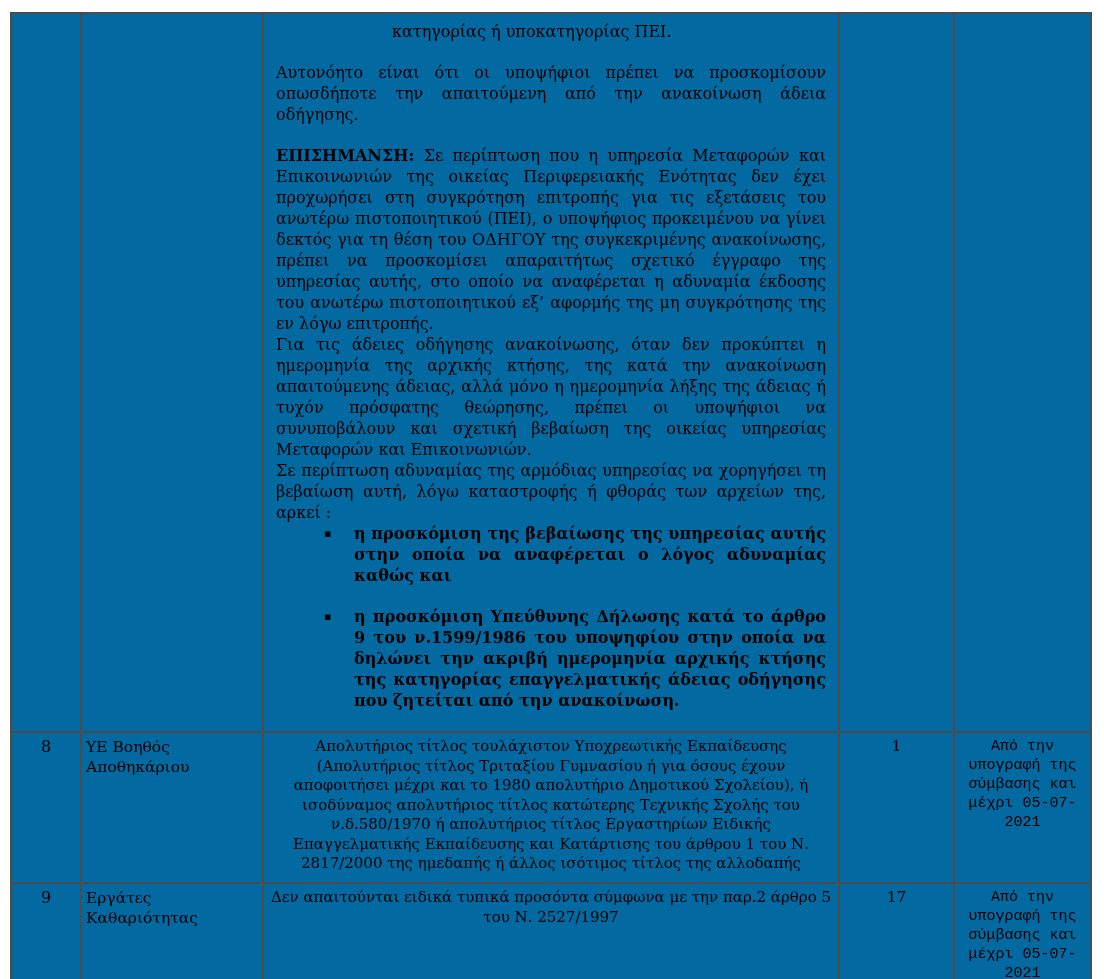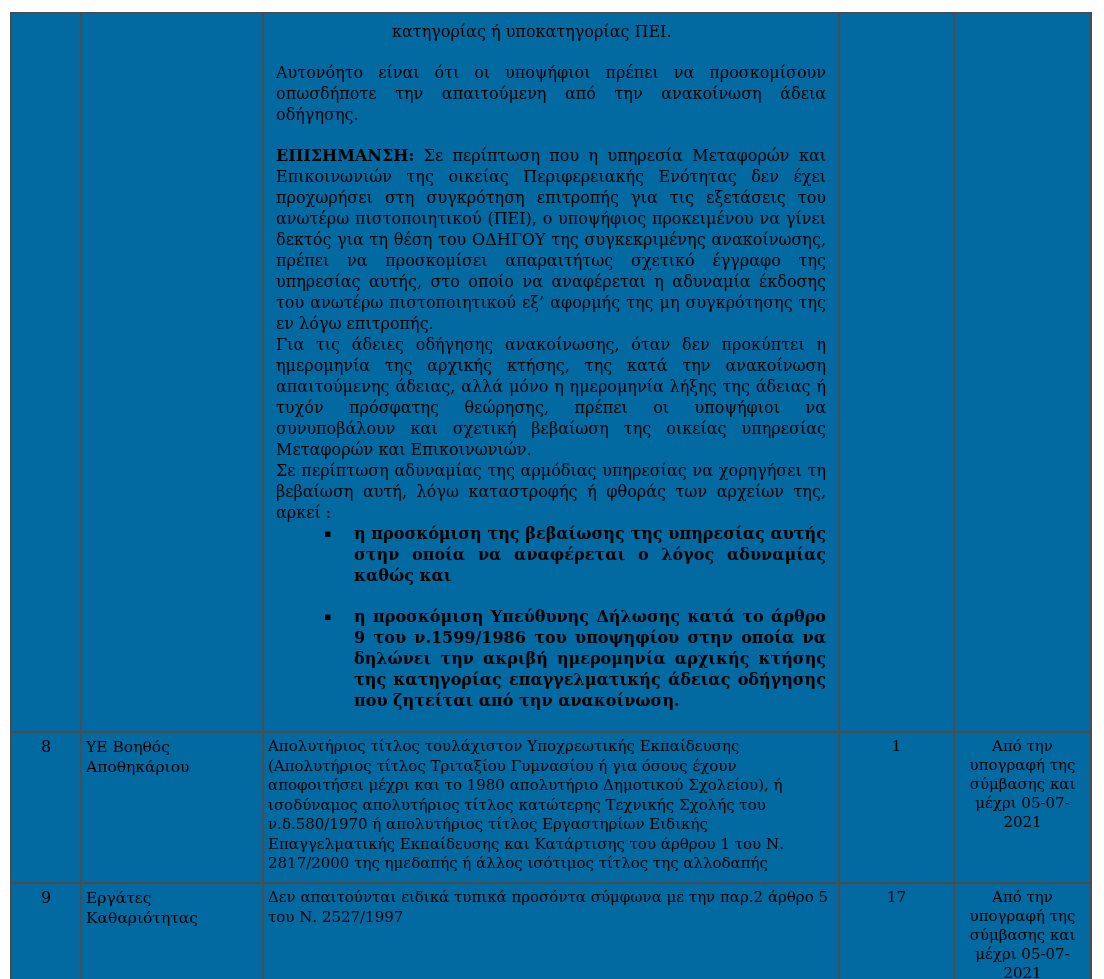--- a/index.html
+++ b/index.html
@@ -64,32 +64,33 @@
   .cell-title {
     text-align: left;
     font-size: 15.5px;
     line-height: 20px;
     padding: 14px 6px 0 6px;
   }
   .cell-qual {
     font-size: 15px;
     line-height: 19.5px;
     padding: 3px 9px 0 9px;
-    text-align: left;
+    text-align: center;
   }
   .cell-count {
     text-align: center;
     font-size: 15.5px;
     padding-top: 5px;
   }
   .cell-duration {
     text-align: center;
     font-size: 15px;
     line-height: 19px;
     padding: 4px 14px 0 14px;
+    font-family: Liberation Mono, monospace;
   }
   .clip-143 { height: 137px; overflow: hidden; }
   .clip-98  { height: 92px;  overflow: hidden; }
   .row-a td { height: 709px; }
   .row-b td { height: 141px; }
   .row-c td { height: 96px; }
 </style>
 </head>
 <body>
 

